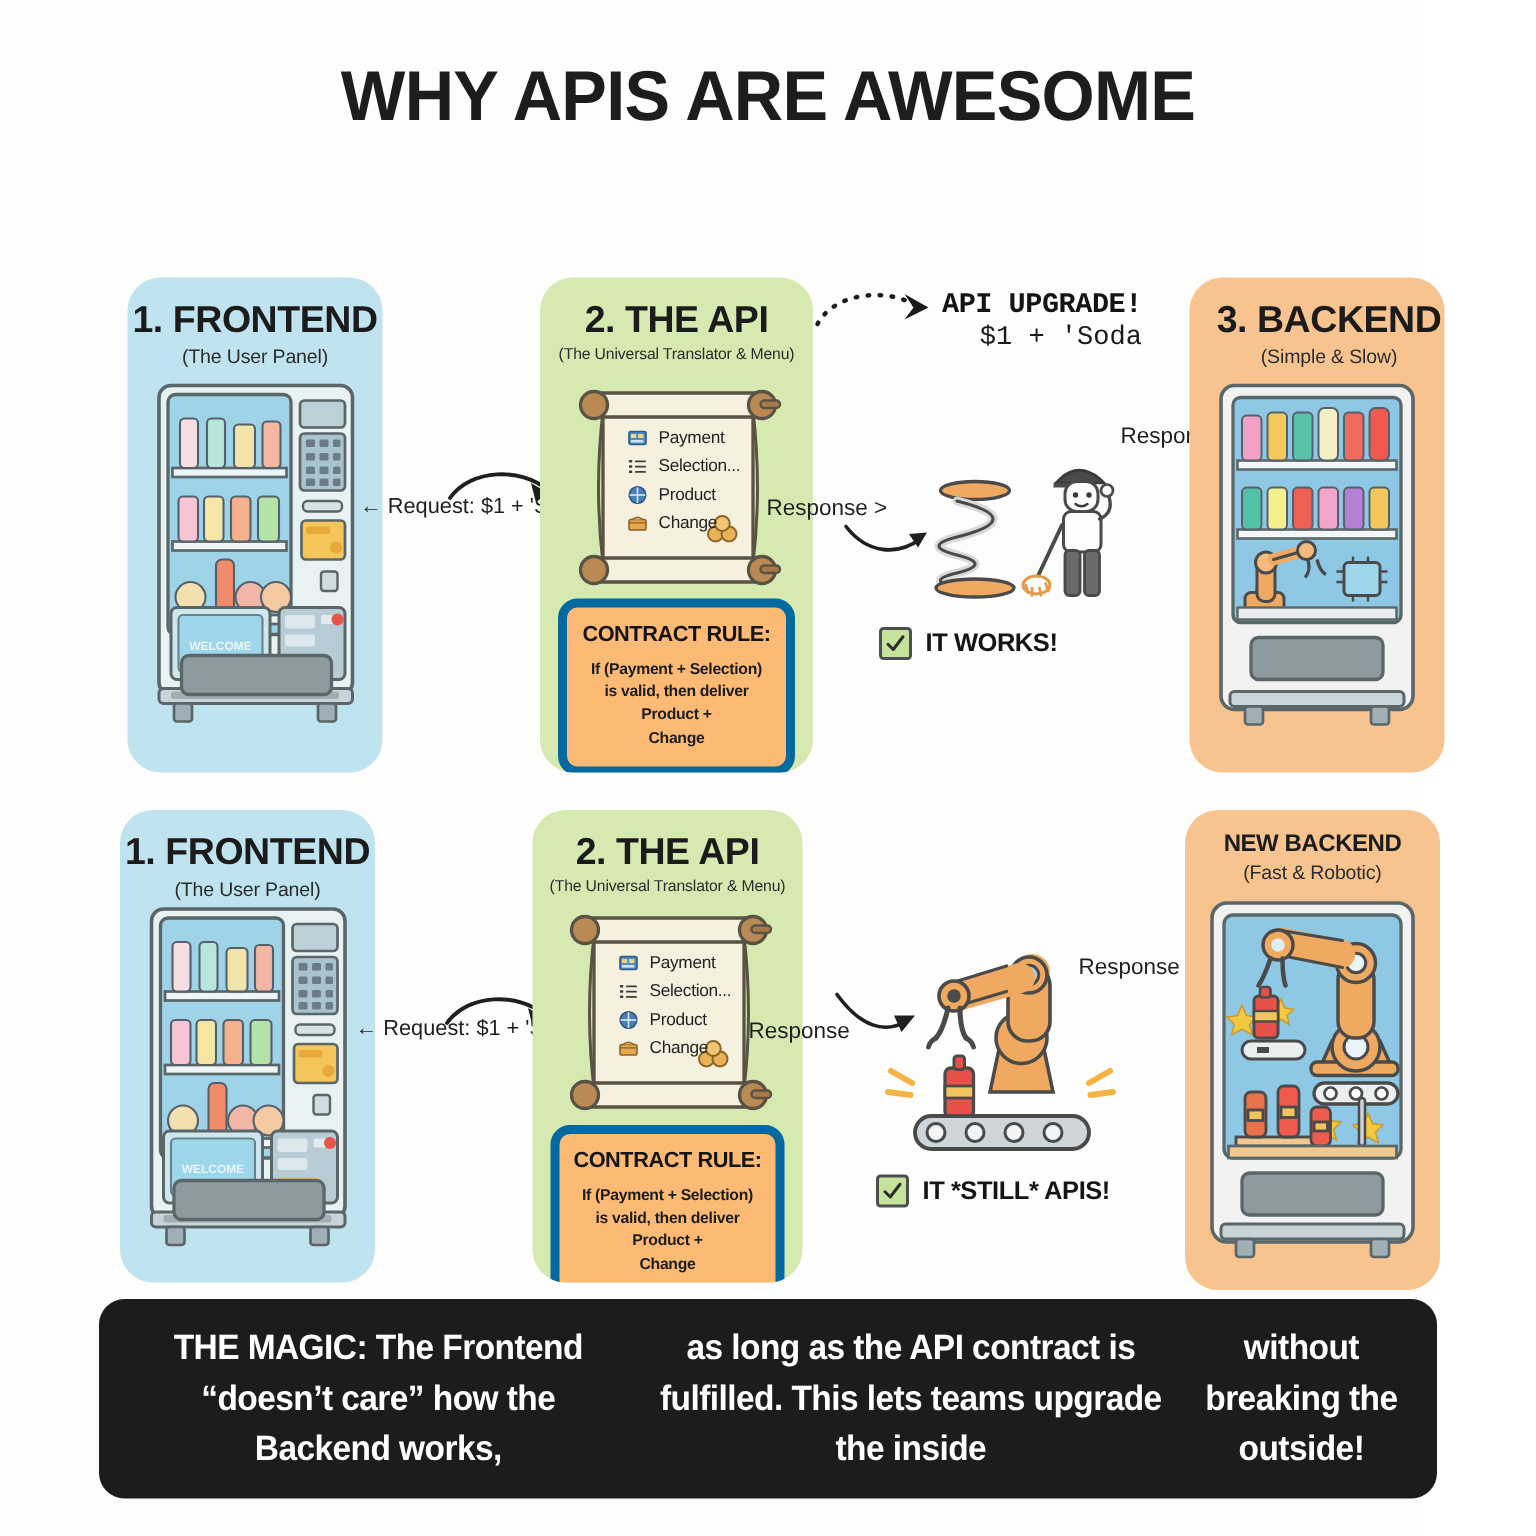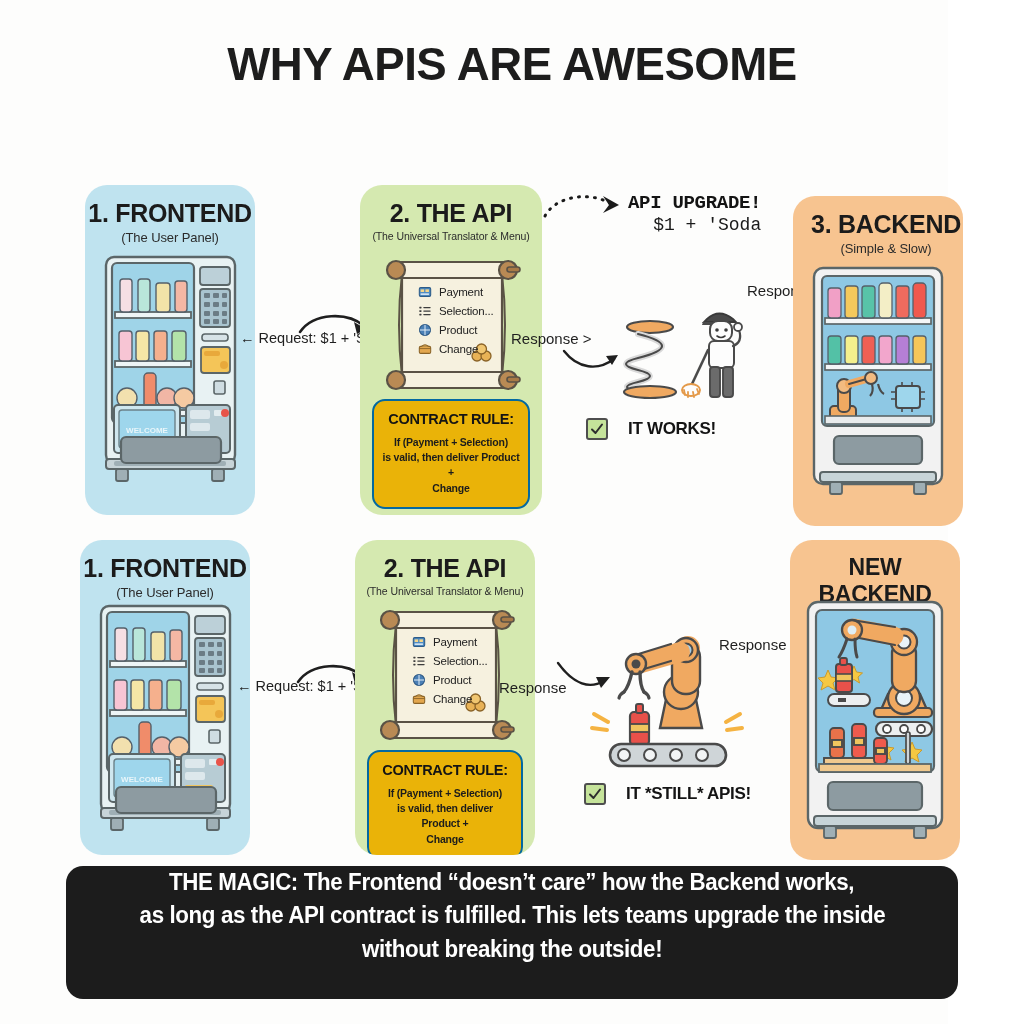--- a/index.html
+++ b/index.html
@@ -30,69 +30,69 @@
   
   .panel {
     position: absolute;
     border-radius: 22px;
     overflow: hidden;
   }
   .panel-title {
     text-align: center; font-size: 25px; font-weight: bold;
     color: #1b1b1b; letter-spacing: -0.3px; margin-top: 14px;
   }
-  .panel-title.small { font-size: 23px; }
+  .panel-title.small { font-size: 16px; }
   .panel-sub {
     text-align: center; font-size: 13px; color: #2b2b2b;
     margin-top: 2px; letter-spacing: -0.1px;
   }
   .panel-sub.tiny { font-size: 10.5px; }
 
   
   .label {
     position: absolute; font-size: 15px; color: #1f1f1f;
     white-space: nowrap;
   }
 
   
   .upgrade-box { position: absolute; text-align: right; font-family: Liberation Mono, monospace; }
   .upgrade-main { font-size: 19px; font-weight: bold; color: #141414; letter-spacing: -0.3px; }
   .upgrade-sub { font-size: 18px; color: #1a1a1a; margin-top: 1px; }
 
   
-  .works { position: absolute; display: flex; align-items: center; gap: 20px; }
+  .works { position: absolute; display: flex; align-items: center; gap: 9px; }
   .works .chk {
     width: 22px; height: 22px; border-radius: 3px;
     background: #c5e39a; border: 2px solid #4e4e4e;
     display: flex; align-items: center; justify-content: center;
   }
   .works .chk svg { display: block; }
   .works .wtxt { font-size: 17px; font-weight: bold; color: #141414; letter-spacing: -0.3px; }
 
   
   .contract {
     position: absolute;
-    background: #eab308;
-    border: 2px solid #0369a1;
+    background: #fdba74;
+    border: 6px solid #0369a1;
     border-radius: 13px;
     padding: 10px 8px 11px;
     text-align: center;
   }
   .contract-h { font-size: 14.5px; font-weight: bold; color: #141414; letter-spacing: -0.3px; }
   .contract-b { font-size: 10.5px; font-weight: bold; color: #1c1c1c; line-height: 1.45; margin-top: 8px; letter-spacing: -0.2px;}
   .scroll-row { display: flex; align-items: center; gap: 7px; height: 19px; }
   .scroll-row .sicon { width: 14px; height: 14px; display:block; }
   .scroll-row .stxt { font-size: 11.5px; color: #222; letter-spacing: -0.2px;}
 
   
   .banner {
     position: absolute; left: 66px; top: 866px;
     width: 892px; height: 133px;
     background: #1c1c1c; border-radius: 17px;
-    display: flex; flex-direction: column;
+    display: flex; flex-direction: row;
     align-items: center; 
     padding: 0 16px;
   }
   .banner-line {
     color: #ffffff; font-size: 23.5px; font-weight: bold;
     line-height: 1.42; text-align: center; letter-spacing: -0.4px;
     transform: scaleX(0.95);
   }
 
   svg { overflow: visible; }
@@ -313,21 +313,21 @@
     <span class="chk">
       <svg width="14" height="14" viewBox="0 0 14 14">
         <path d="M2 7.5 L5.5 11 L12 2.5" fill="none" stroke="#2d2d2d" stroke-width="2" stroke-linecap="round" stroke-linejoin="round"></path>
       </svg>
     </span>
     <span class="wtxt">IT WORKS!</span>
   </div>
 
   <div class="label" style="left:747px; top:282px;">Response &gt;</div>
 
-  <div class="panel" style="left:793px; top:196px; width:170px; height:330px; background:#f7c490;padding-left:16px;">
+  <div class="panel" style="left:793px; top:185px; width:170px; height:330px; background:#f7c490;padding-left:16px;">
     <div class="panel-title">3. BACKEND</div>
     <div class="panel-sub">(Simple &amp; Slow)</div>
     <svg style="position:absolute; left:15px; top:70px;" width="140" height="240" viewBox="0 0 140 240">
       <rect x="6" y="2" width="128" height="216" rx="9" fill="#f2f2f2" stroke="#5b6668" stroke-width="2.4"></rect>
       <rect x="14" y="10" width="112" height="150" rx="5" fill="#8ec8e4" stroke="#5b6668" stroke-width="2.2"></rect>
 
       <rect x="17" y="52" width="106" height="6" fill="#f3f6f7" stroke="#5b6668" stroke-width="1.7"></rect>
       <rect x="17" y="98" width="106" height="6" fill="#f3f6f7" stroke="#5b6668" stroke-width="1.7"></rect>
 
       <g stroke="#55606a" stroke-width="1.3">

